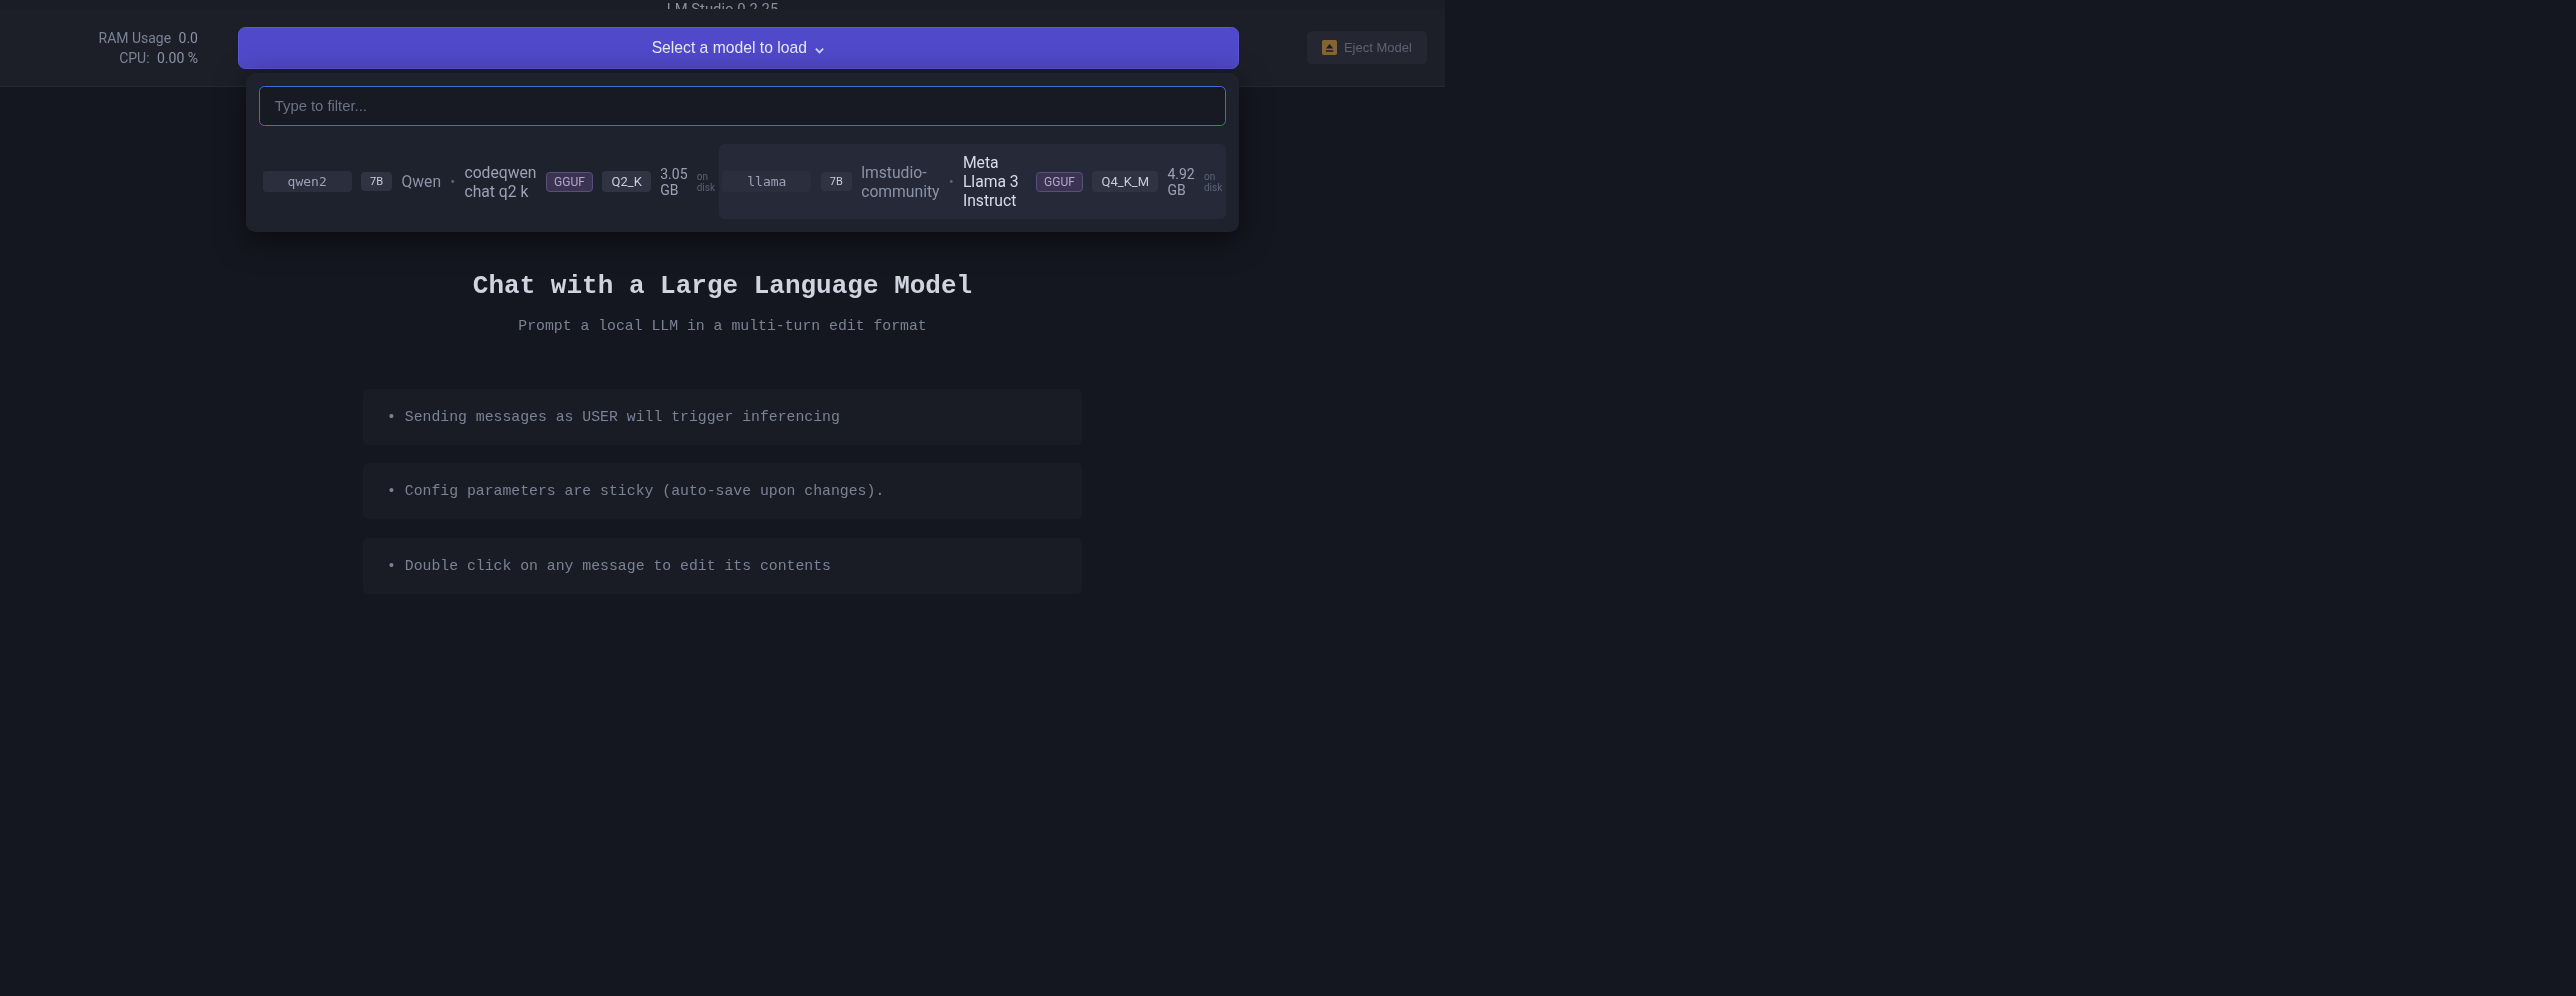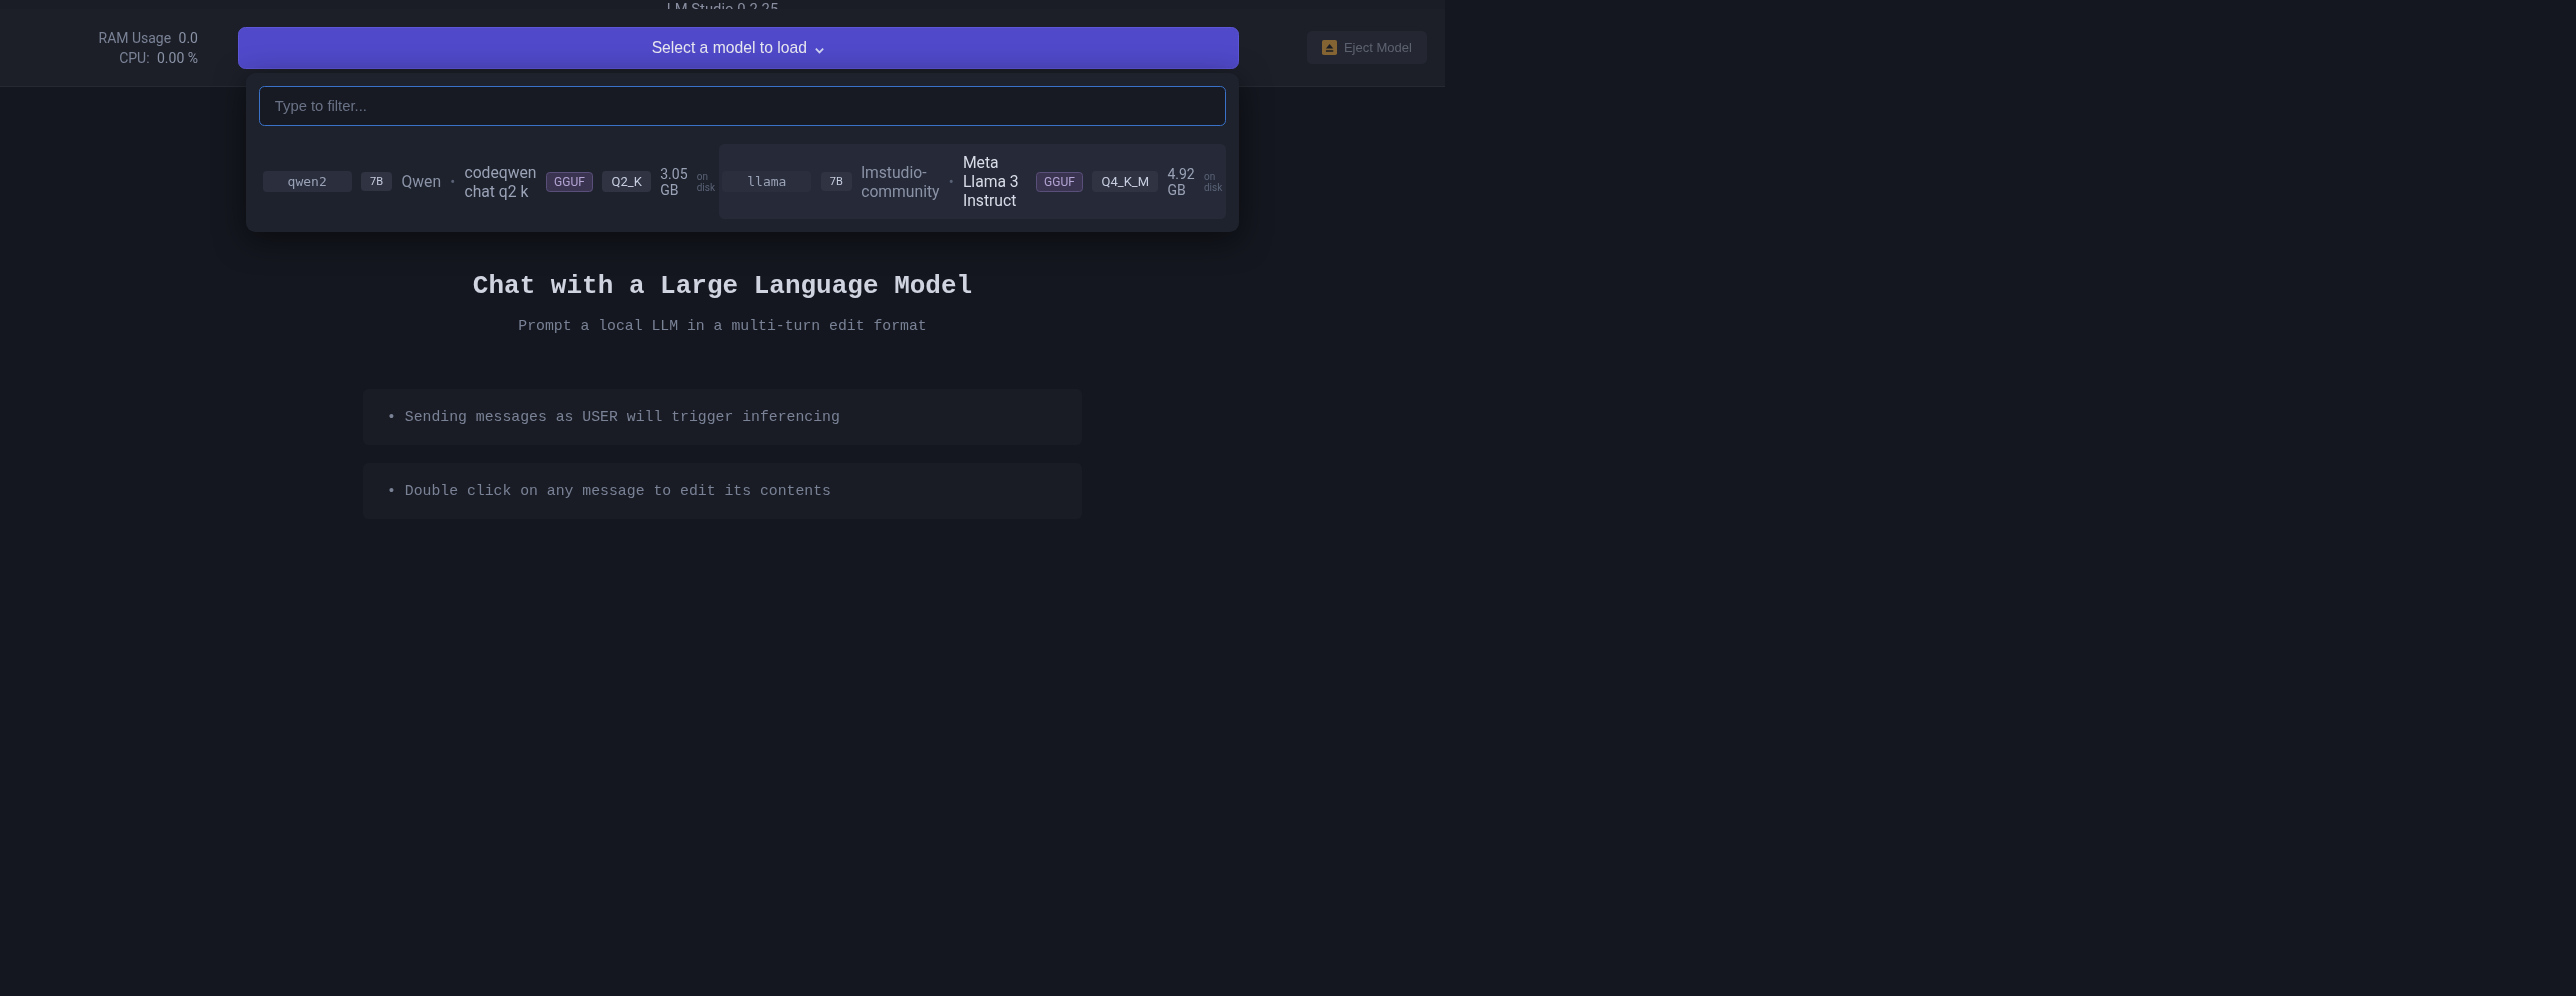--- a/index.html
+++ b/index.html
@@ -311,17 +311,20 @@
   </div>
 
   <div class="main-content">
     <h1 class="main-title">Chat with a Large Language Model</h1>
     <p class="main-subtitle">Prompt a local LLM in a multi-turn edit format</p>
 
     <div class="tip-card">
       <span>• Sending messages as USER will trigger inferencing</span>
     </div>
     <div class="tip-card">
+      <span>• Config parameters are sticky (auto-save upon changes).</span>
+    </div>
+    <div class="tip-card">
       <span>• Double click on any message to edit its contents</span>
     </div>
   </div>
 </div>
 
 
 </body></html>

